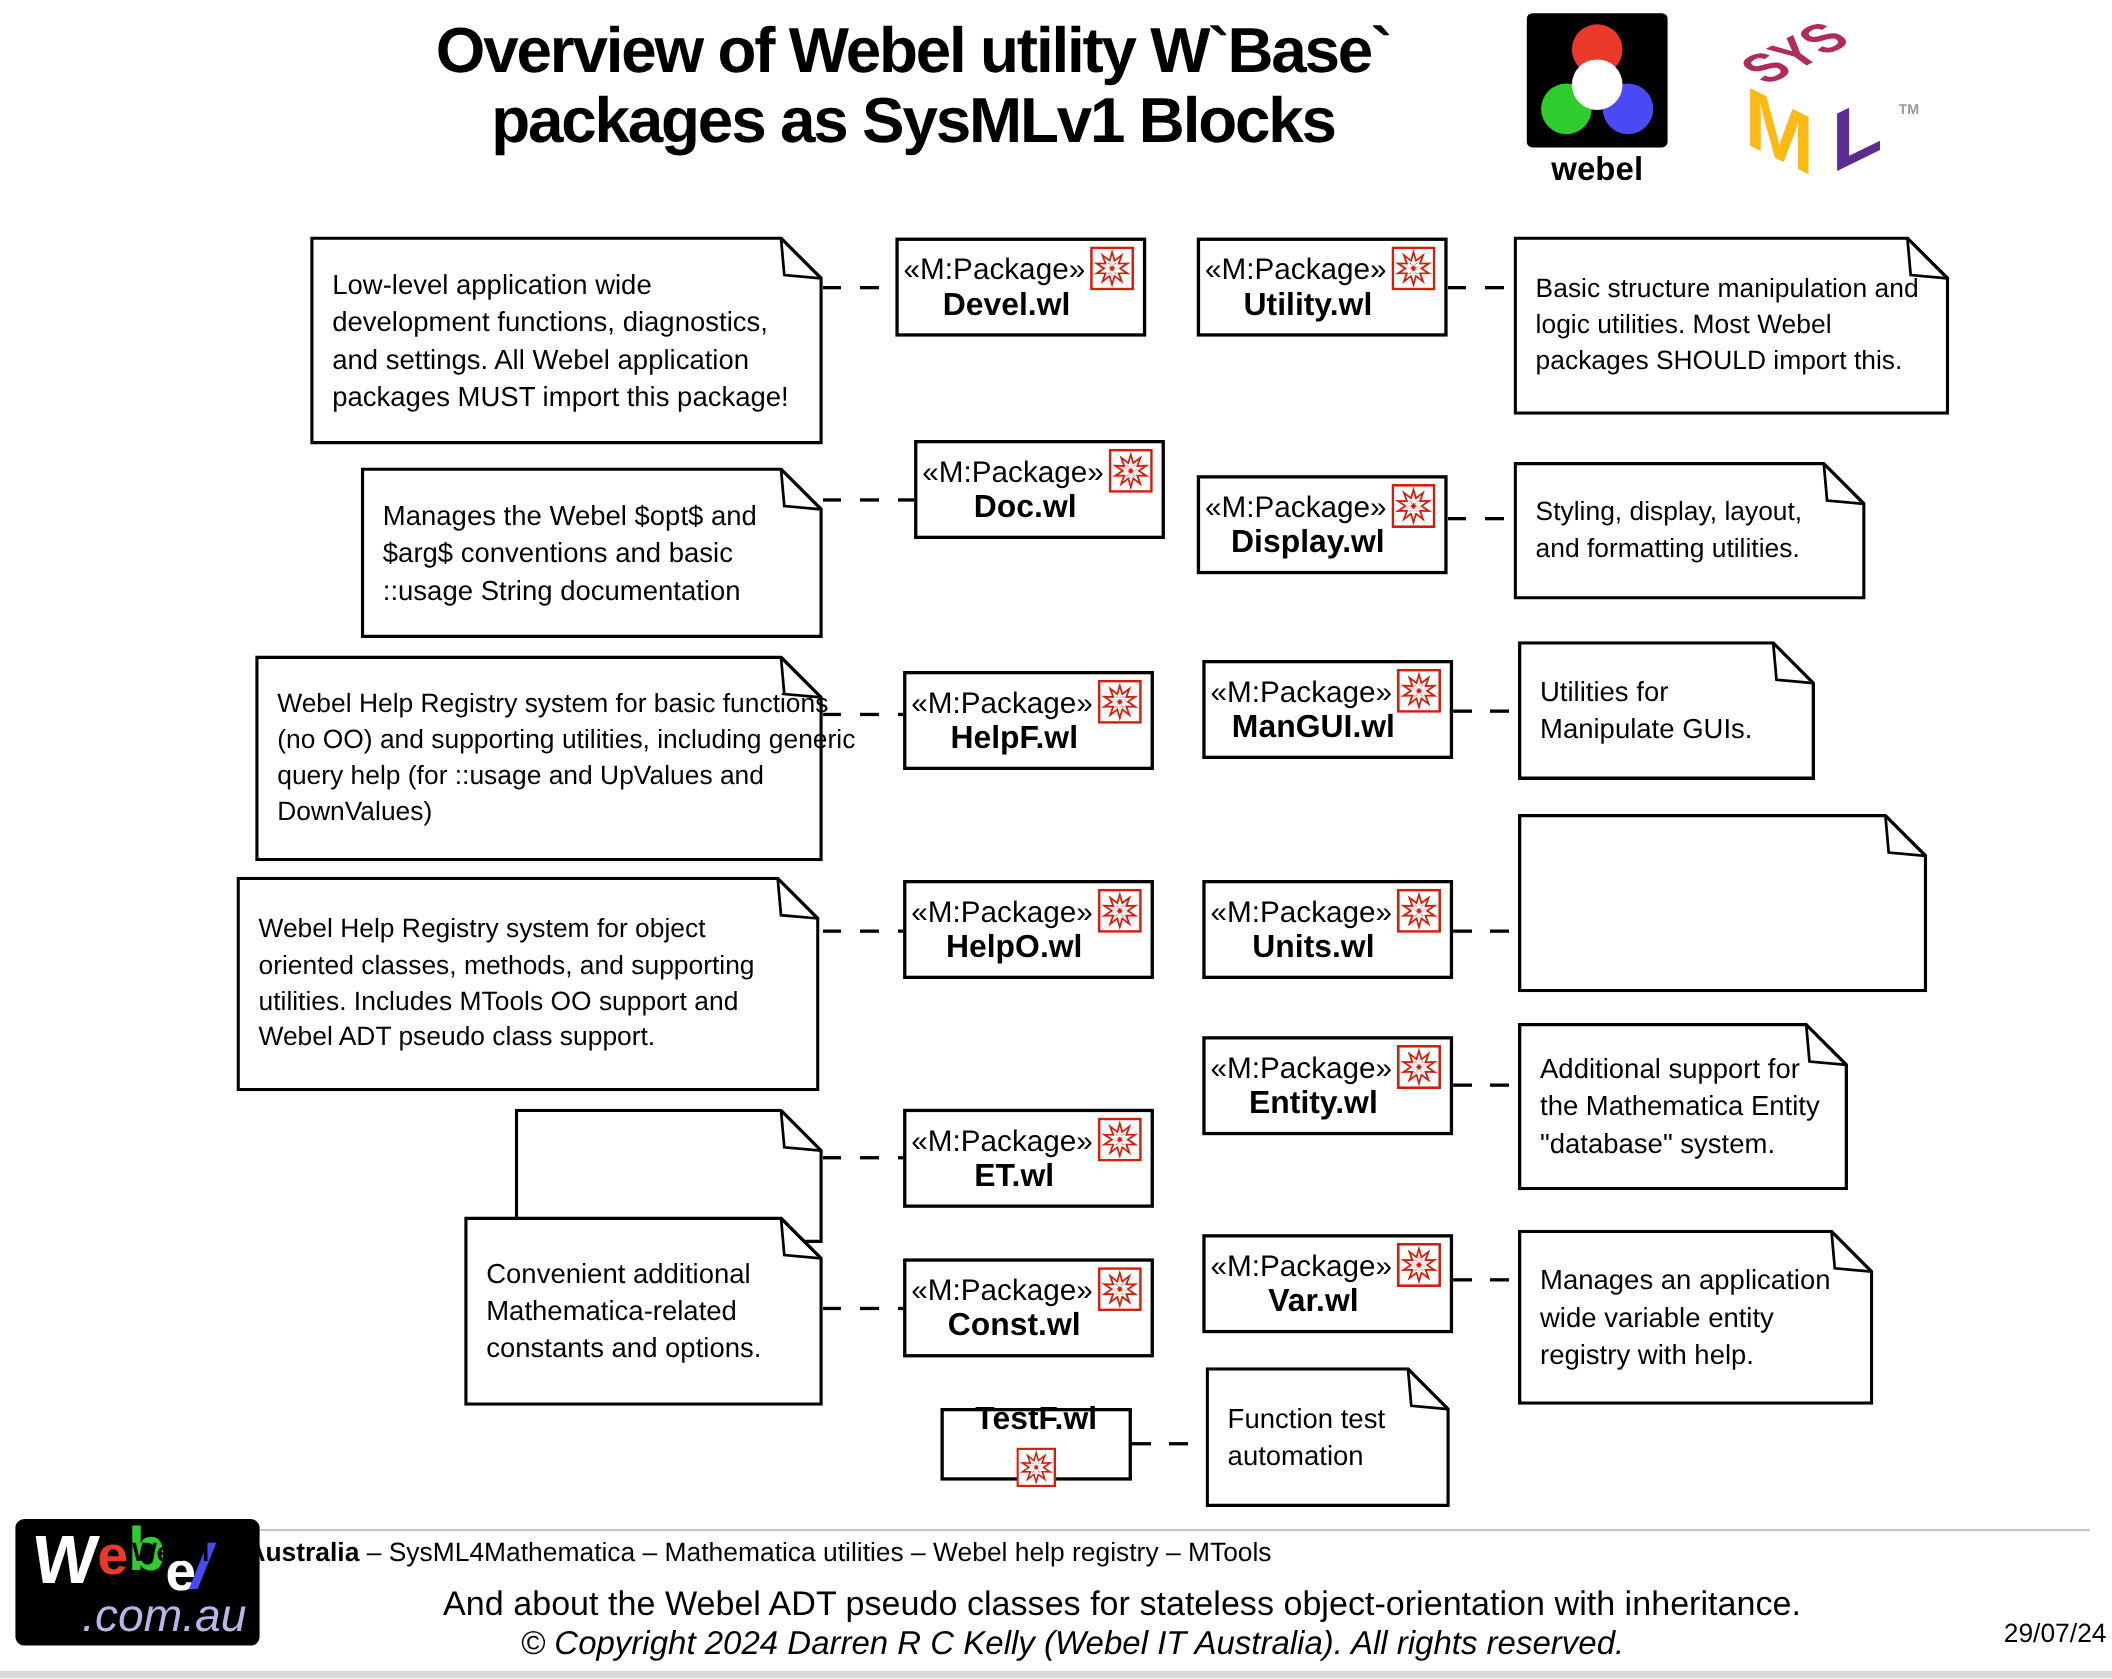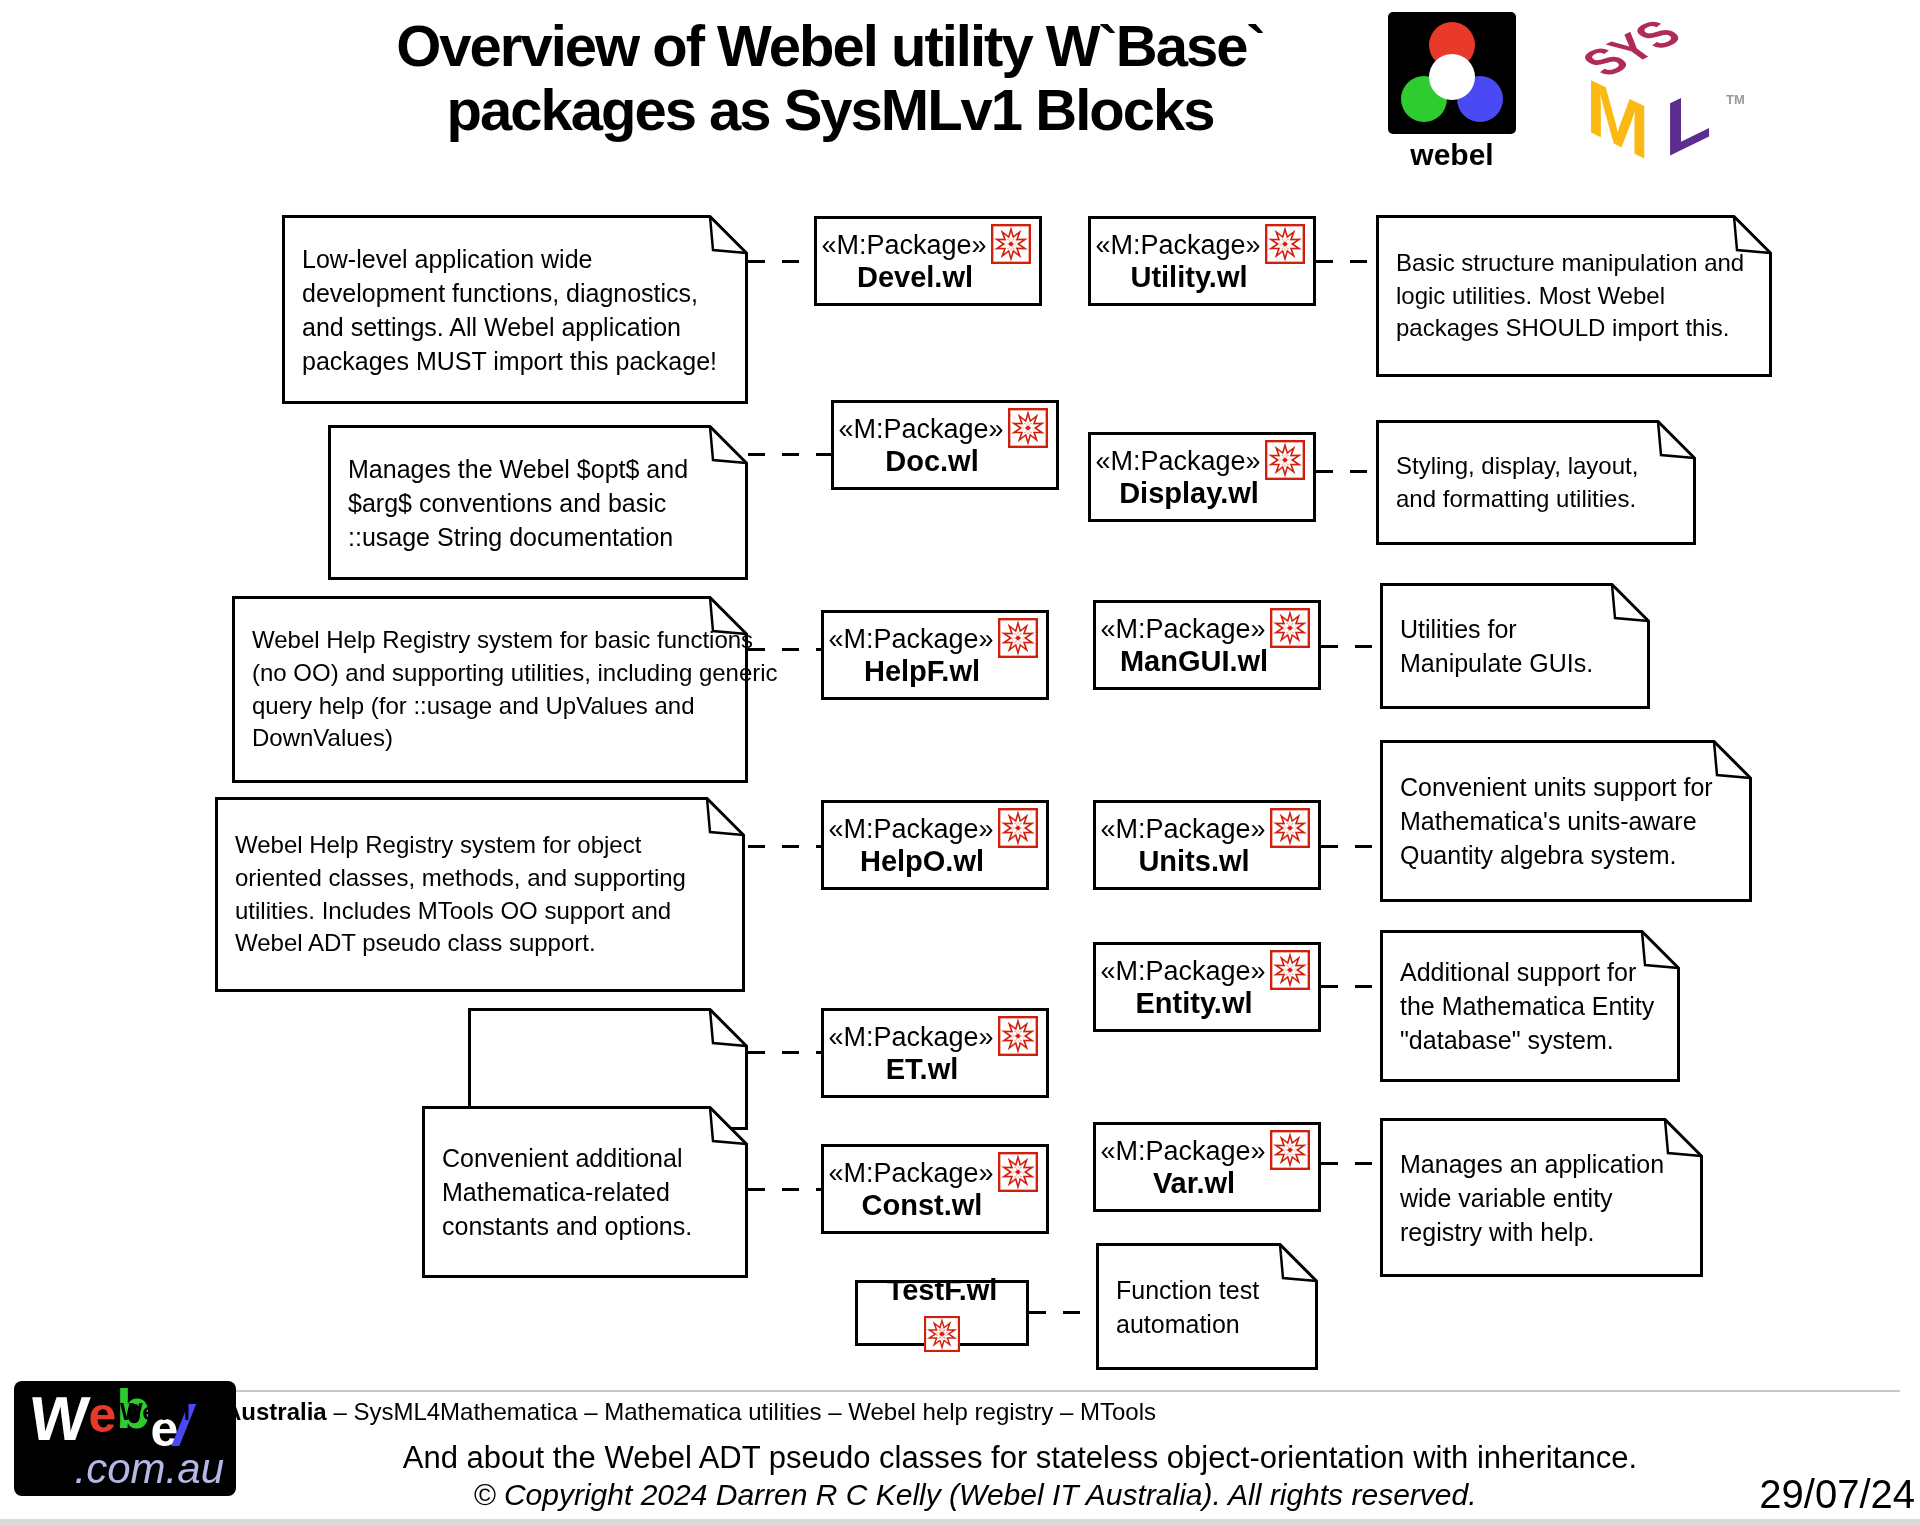--- a/index.html
+++ b/index.html
@@ -38,21 +38,21 @@
   .conn { position:absolute; height:3px;
           background:repeating-linear-gradient(90deg,#000 0 17px,transparent 17px 34px); }
 
   
   .fsep  { position:absolute; left:20px; top:1390px; width:1880px; height:2px; background:#c8c8c8; }
   .fline1 { position:absolute; left:120px; top:1398px; width:1800px; text-align:left; font-size:24px; }
   .fline1 b { font-weight:bold; }
   .fline2 { position:absolute; left:120px; top:1440px; width:1800px; text-align:center; font-size:31px; }
   .fline3 { position:absolute; left:30px;  top:1478px; width:1890px; text-align:center;
             font-size:30px; font-style:italic; }
-  .fdate  { position:absolute; left:1700px; top:1472px; width:215px; text-align:right; font-size:40px; }
+  .fdate  { position:absolute; left:1700px; top:1472px; width:215px; text-align:right; font-size:24px; }
   .bottom-strip { position:absolute; left:0; top:1519px; width:1920px; height:7px; background:#d9d9d9; }
 
   
   .webel-wordmark { position:absolute; left:14px; top:1381px; width:222px; height:115px;
                     background:#000; border-radius:8px; overflow:hidden; }
   .webel-wordmark .word { position:absolute; left:16px; top:2px; font-weight:bold; white-space:nowrap; }
   .webel-wordmark .word span { display:inline-block; }
   .wl-1 { color:#fff; font-size:62px; transform:skewX(-6deg); }
   .wl-2 { color:var(--webel-red); font-size:50px; transform:translateY(-8px); }
   .wl-3 { color:var(--webel-green); font-size:56px; transform:translateY(-12px); }
@@ -135,21 +135,20 @@
       <polygon points="1.5,1.5 492,1.5 528.5,38 528.5,193.5 1.5,193.5" fill="#fff" stroke="#000" stroke-width="3"></polygon>
       <polyline points="492,1.5 495,35 528.5,38" fill="none" stroke="#000" stroke-width="2.5"></polyline>
     </svg>
   <span class="txt">Webel Help Registry system for object oriented classes, methods, and supporting utilities. Includes MTools OO support and Webel ADT pseudo class support.</span>
   </div>
 <div class="note" style="left:1380px;top:740px;width:372px;height:162px">
     <svg class="note-svg" width="372" height="162">
       <polygon points="1.5,1.5 334,1.5 370.5,38 370.5,160.5 1.5,160.5" fill="#fff" stroke="#000" stroke-width="3"></polygon>
       <polyline points="334,1.5 337,35 370.5,38" fill="none" stroke="#000" stroke-width="2.5"></polyline>
     </svg>
-  <span class="txt">Convenient units support for Mathematica's units-aware Quantity algebra system.</span>
   </div>
 <div class="note" style="left:468px;top:1008px;width:280px;height:122px">
     <svg class="note-svg" width="280" height="122">
       <polygon points="1.5,1.5 242,1.5 278.5,38 278.5,120.5 1.5,120.5" fill="#fff" stroke="#000" stroke-width="3"></polygon>
       <polyline points="242,1.5 245,35 278.5,38" fill="none" stroke="#000" stroke-width="2.5"></polyline>
     </svg>
   </div>
 <div class="note" style="left:1380px;top:930px;width:300px;height:152px">
     <svg class="note-svg" width="300" height="152">
       <polygon points="1.5,1.5 262,1.5 298.5,38 298.5,150.5 1.5,150.5" fill="#fff" stroke="#000" stroke-width="3"></polygon>

